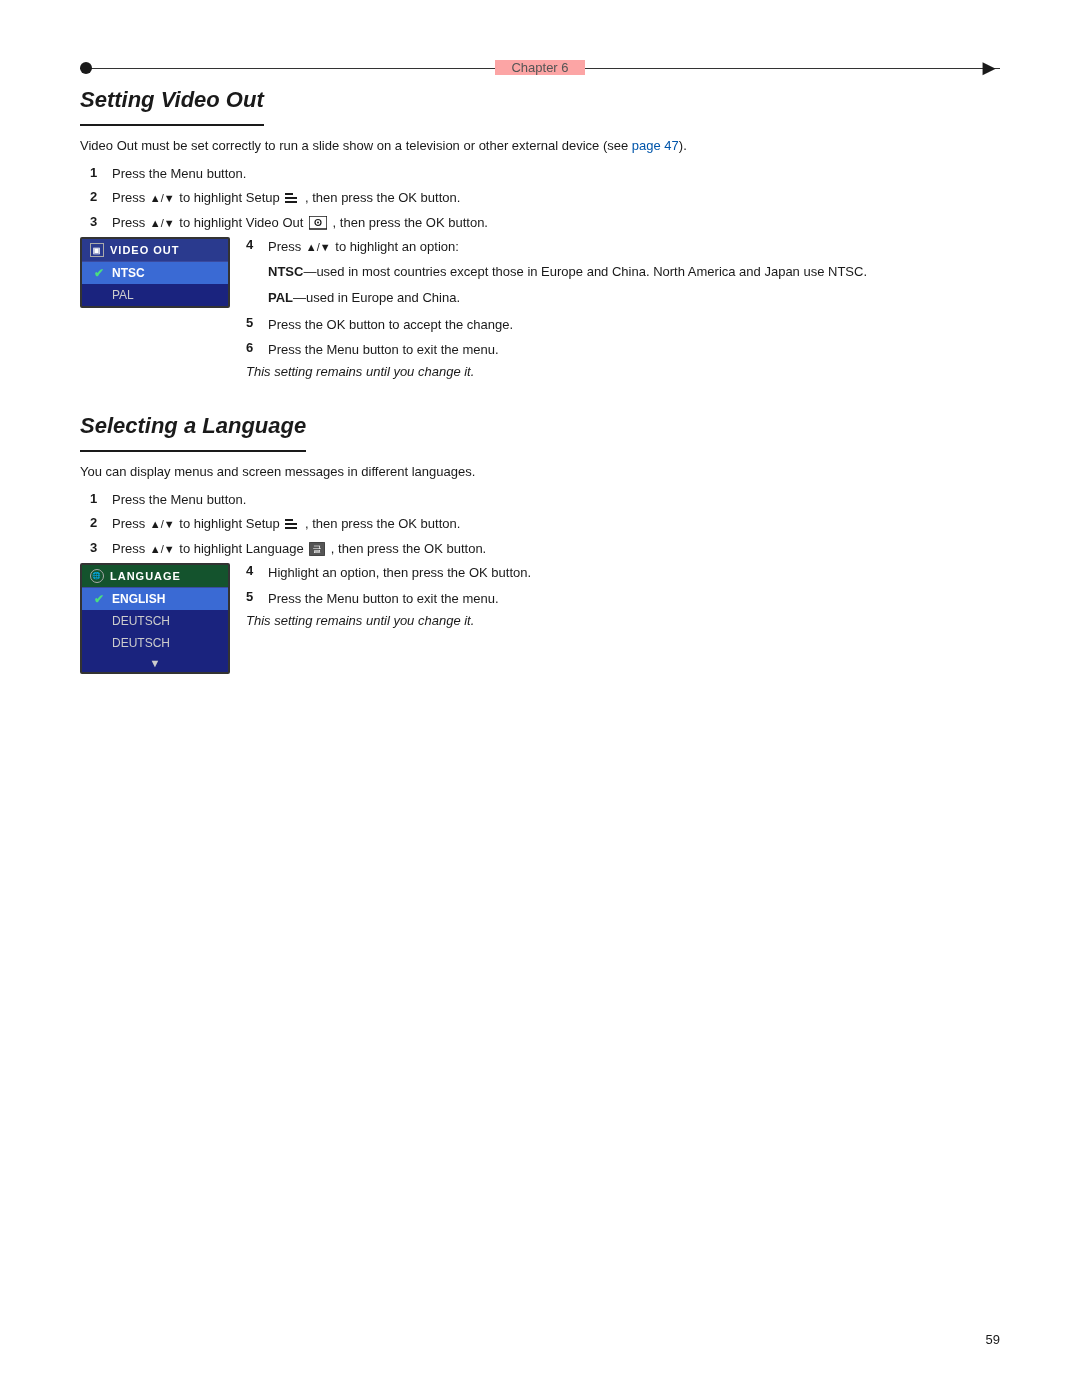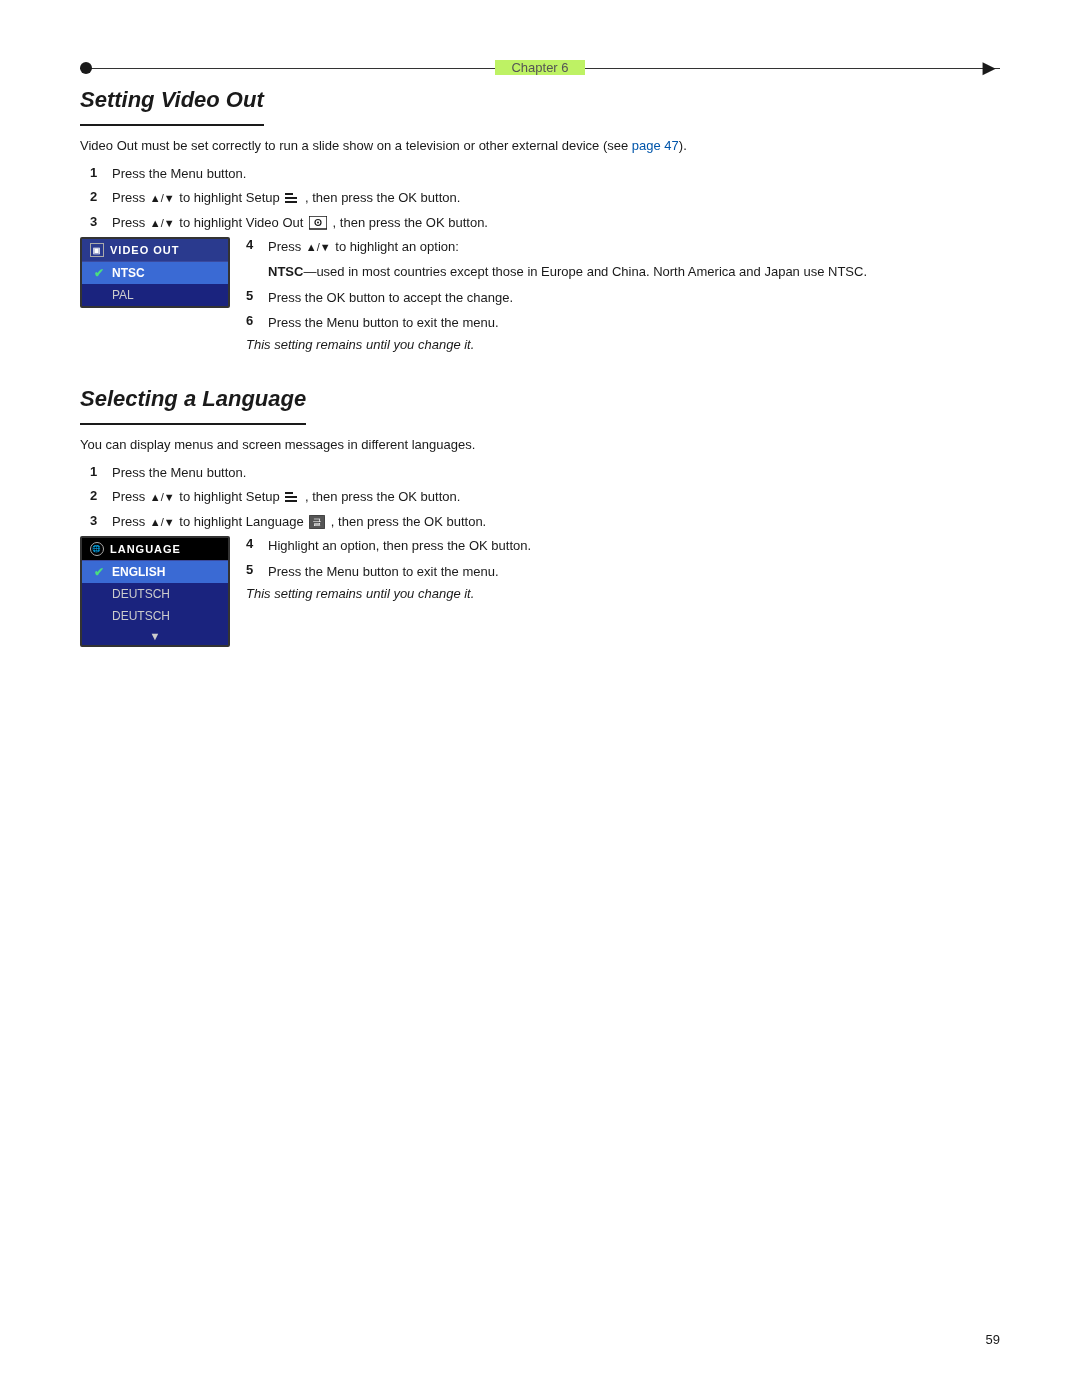--- a/index.html
+++ b/index.html
@@ -39,21 +39,21 @@
     .chapter-line {
       position: absolute;
       top: 50%;
       left: 0;
       right: 0;
       height: 1px;
       background: #333;
       z-index: 0;
     }
     .chapter-label-bg {
-      background: #bef264;
+      background: #fca5a5;
       position: relative;
       z-index: 1;
     }
     .chapter-arrow {
       position: absolute;
       right: 0;
       top: 50%;
       transform: translateY(-50%);
       font-size: 22px;
       color: #1a1a1a;
@@ -253,21 +253,21 @@
       width: 150px;
       border: 2px solid #333;
       background: #1a237e;
       color: #ffffff;
       font-family: Arial, sans-serif;
       font-size: 12px;
       overflow: hidden;
       border-radius: 2px;
     }
     .lang-menu-header {
-      background: #000000;
+      background: #14532d;
       padding: 4px 8px;
       display: flex;
       align-items: center;
       gap: 6px;
       border-bottom: 1px solid #3a4a9e;
       font-size: 11px;
       font-weight: bold;
       letter-spacing: 1px;
     }
     .lang-menu-item {
@@ -398,20 +398,23 @@
             Press
             <span class="updown-arrows">▲/▼</span>
             to highlight an option:
           </span>
         </div>
 
         <div class="description-block" style="margin-left:22px;">
           <span class="term-bold">NTSC</span><span>—used in most countries except those in Europe and China. North America and Japan use NTSC.</span>
         </div>
 
+        <div class="description-block" style="margin-left:22px;">
+          <span class="term-bold">PAL</span><span>—used in Europe and China.</span>
+        </div>
 
         <div class="step-side-row">
           <span class="step-side-number">5</span>
           <span class="step-side-text">Press the OK button to accept the change.</span>
         </div>
 
         <div class="step-side-row">
           <span class="step-side-number">6</span>
           <span class="step-side-text">Press the Menu button to exit the menu.</span>
         </div>

